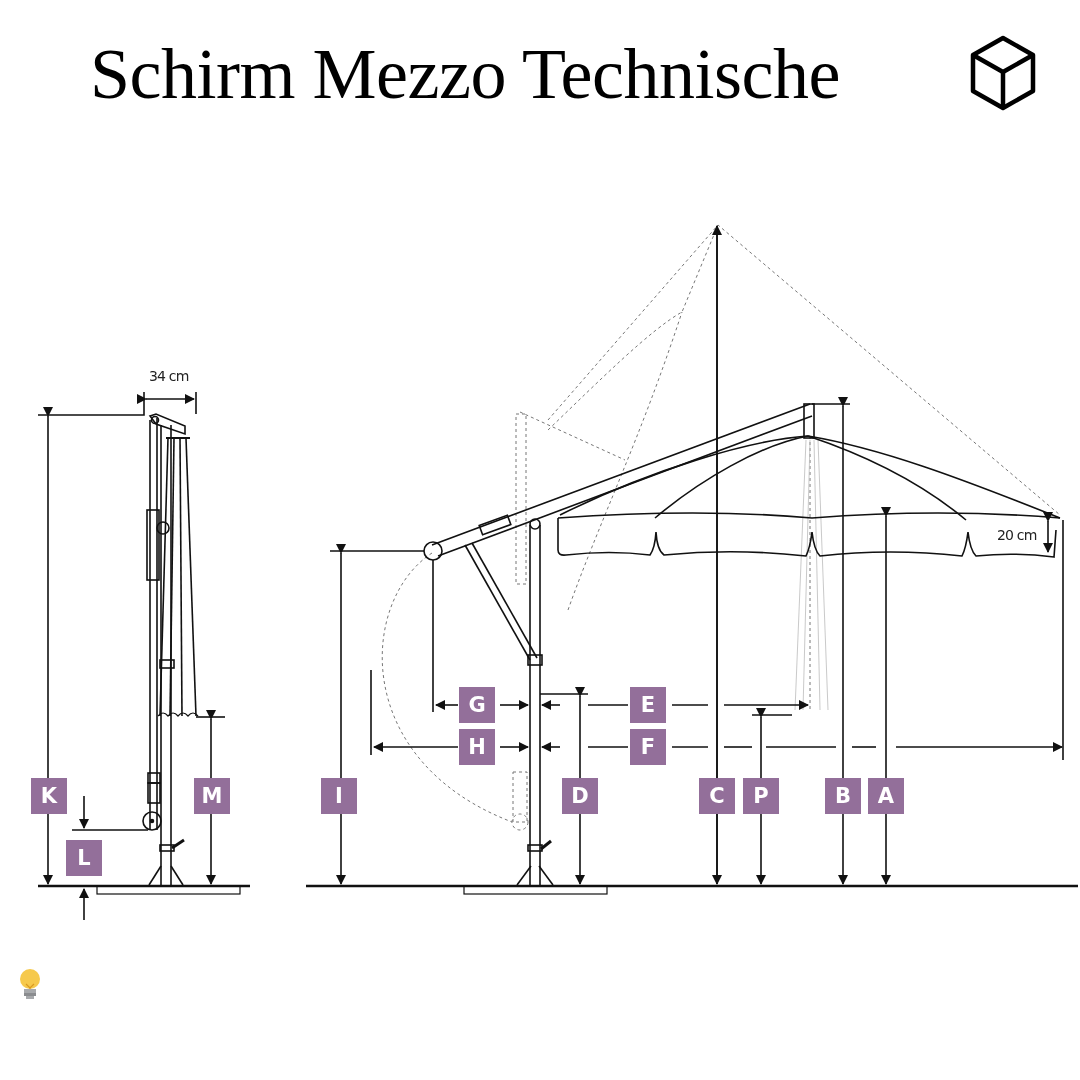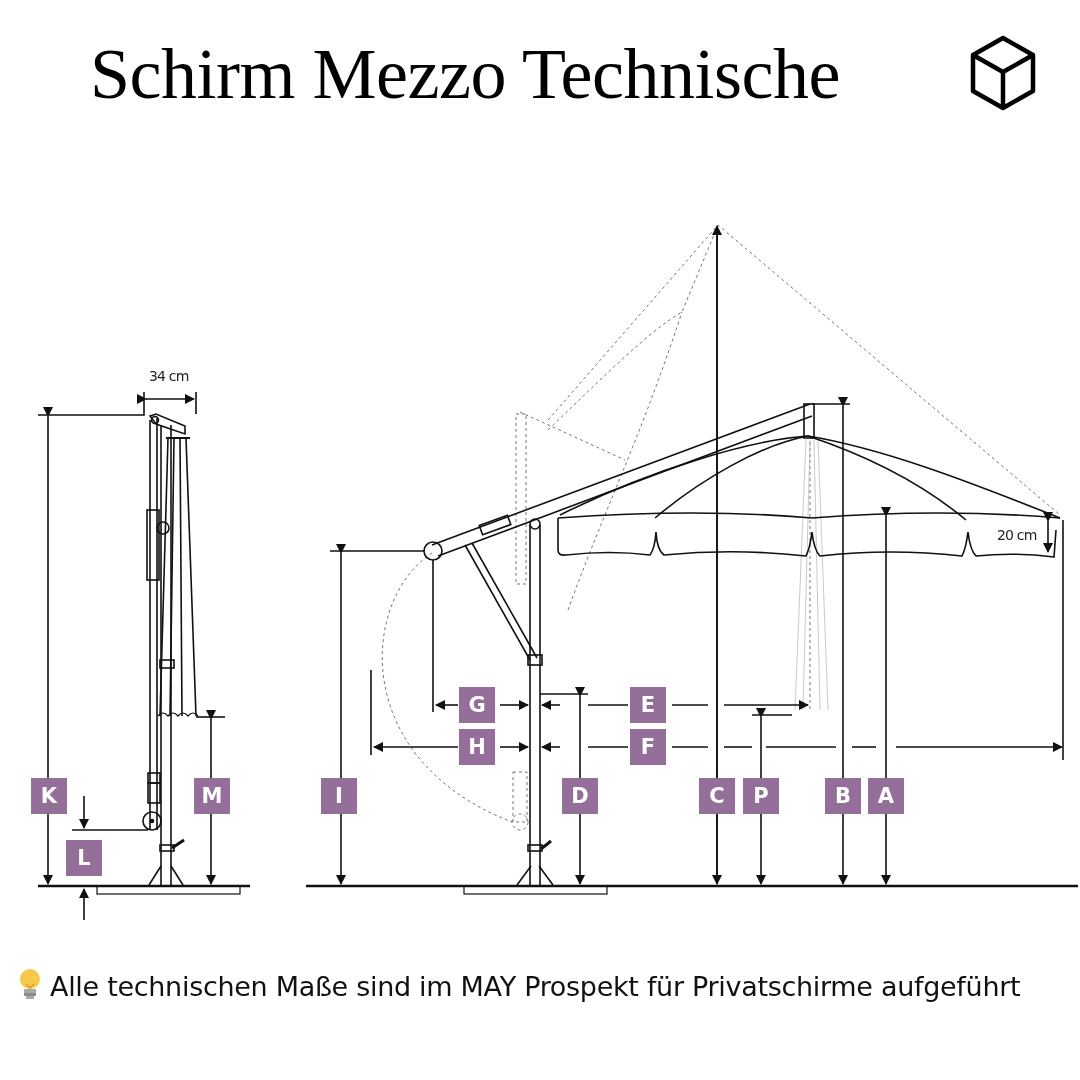--- a/index.html
+++ b/index.html
@@ -237,14 +237,14 @@
     </g>
 </svg>
 
 <div class="footer">
   <svg class="bulb" viewBox="0 0 24 34">
     <circle cx="12" cy="11" r="10" fill="#f6c94c"></circle>
     <path d="M8,16 L12,20 L16,16 M12,20 L12,23" stroke="#d99a21" stroke-width="1.2" fill="none"></path>
     <rect x="6" y="21" width="12" height="4" fill="#a7a9ac"></rect>
     <rect x="6" y="25" width="12" height="3" fill="#8a8c8f"></rect>
     <rect x="8" y="28" width="8" height="3" fill="#a7a9ac"></rect>
-  </svg><span>Alle technischen Maße sind im MAY Prospekt für Privatschirme aufgeführt</span>
+  </svg>
 </div>
 
 </body></html>

